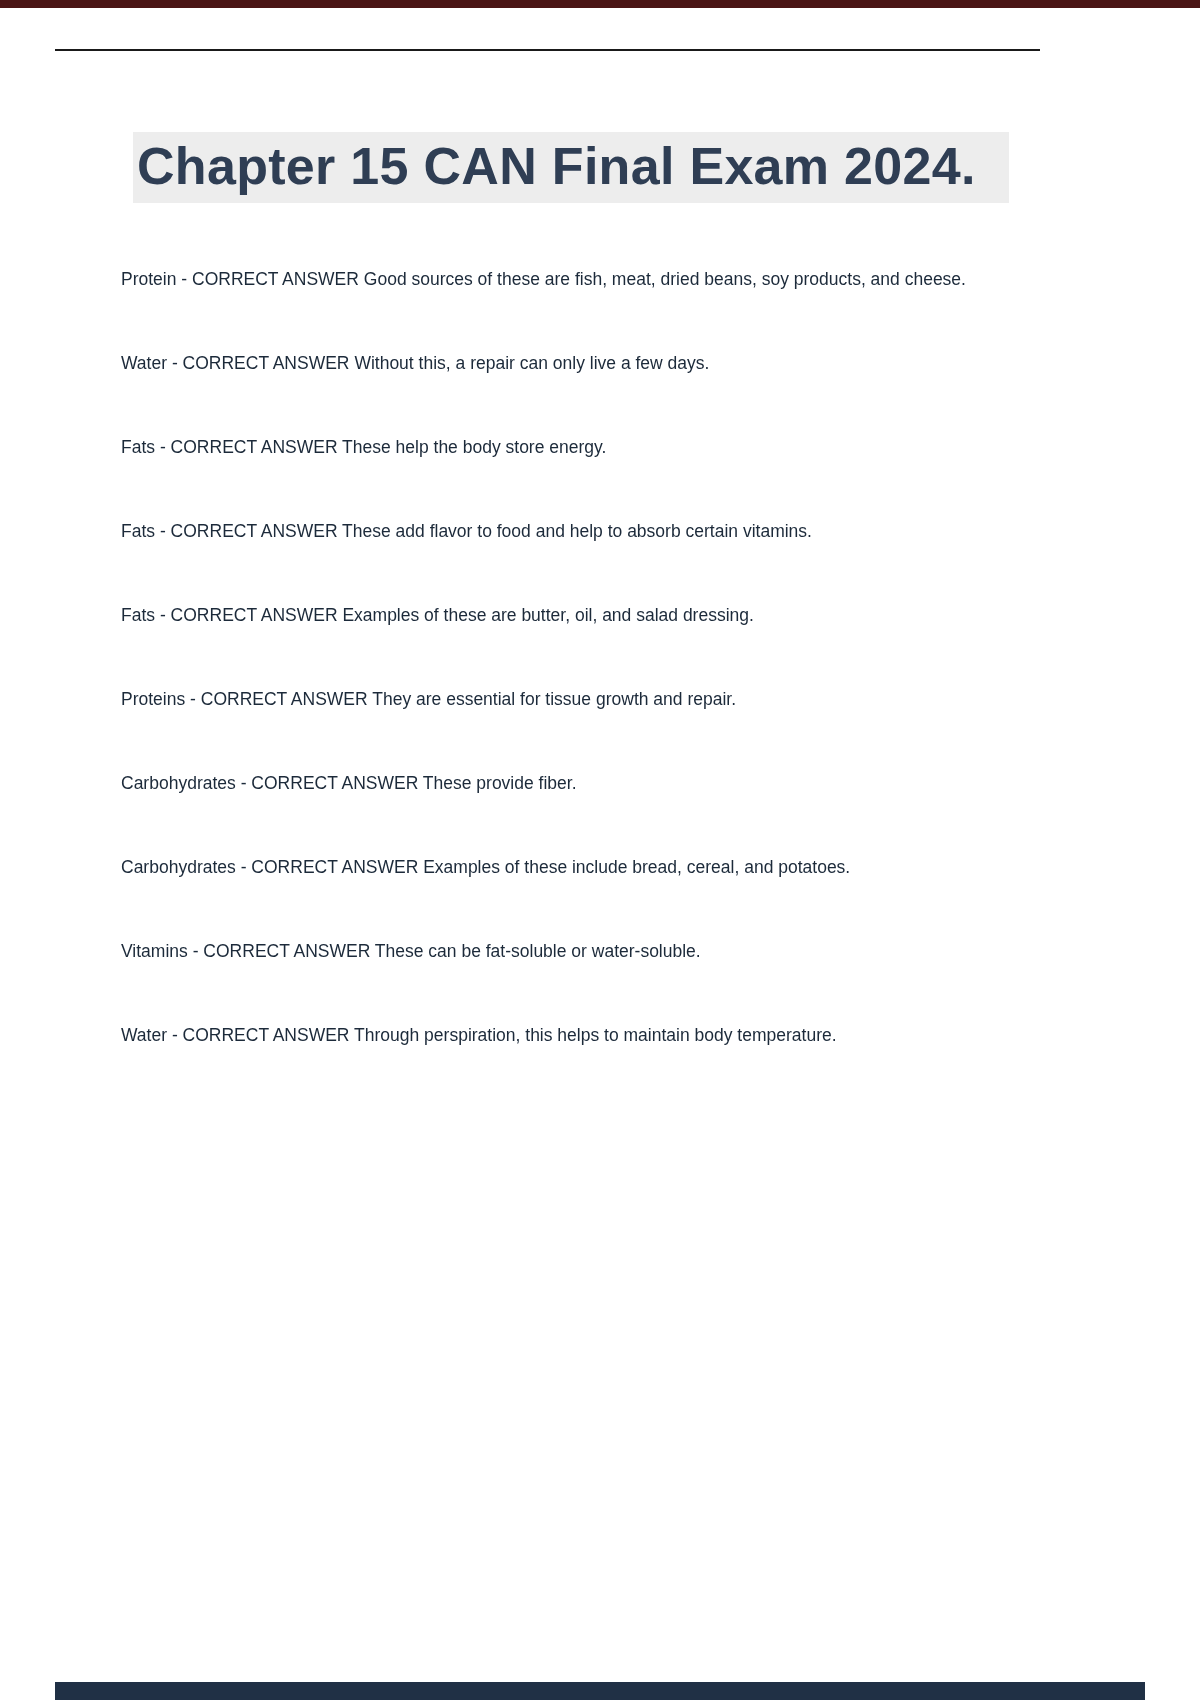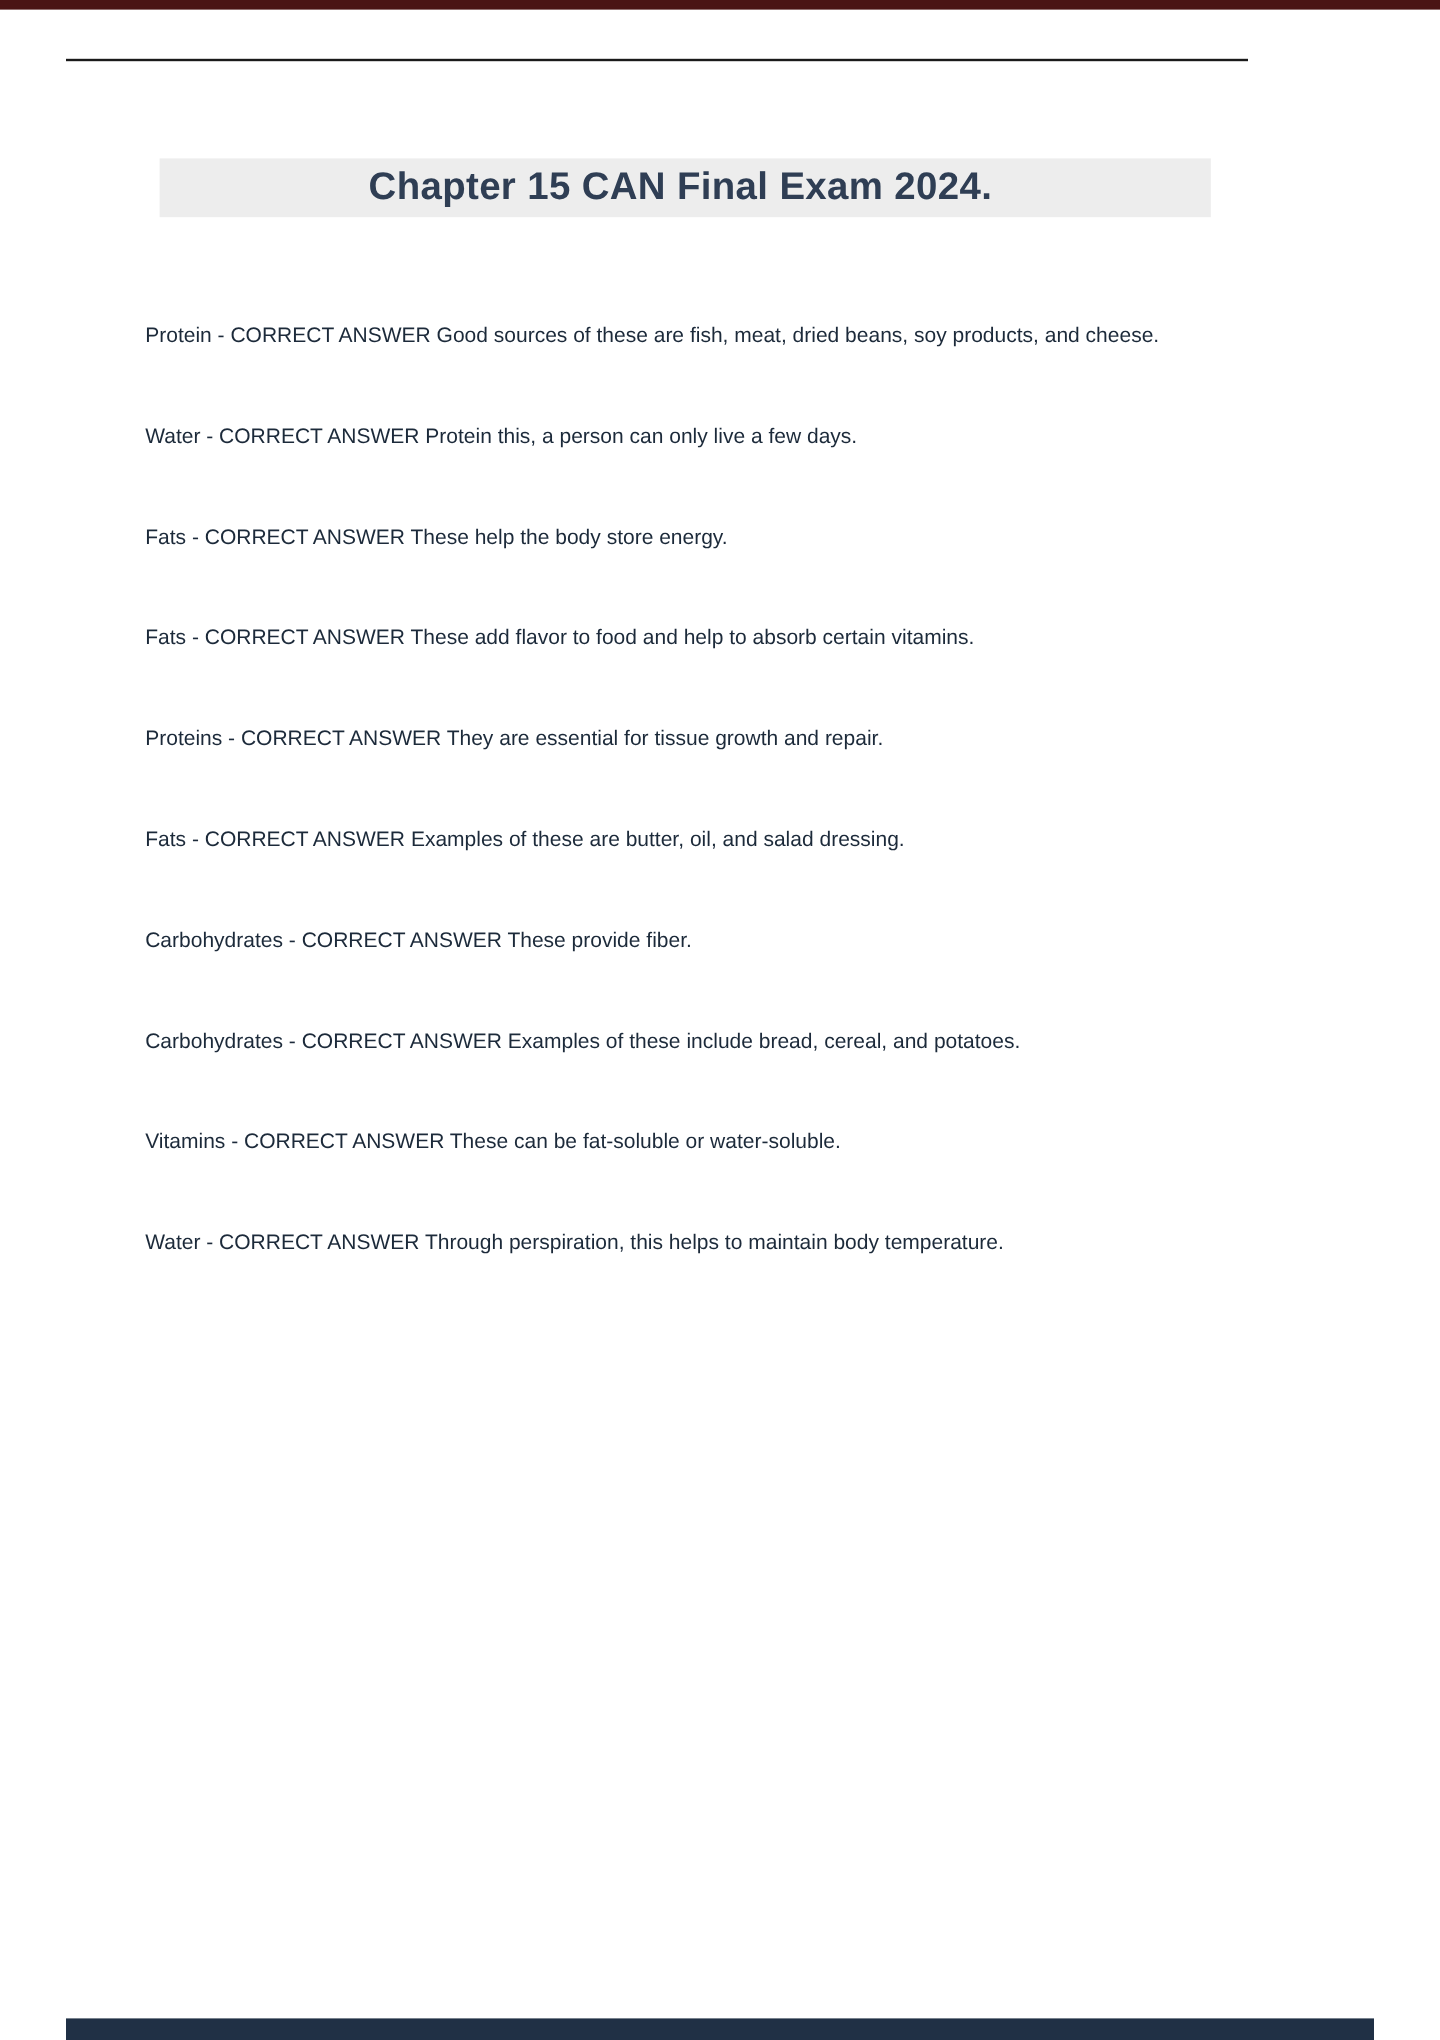--- a/index.html
+++ b/index.html
@@ -32,26 +32,25 @@
     background: #1a1a1a;
   }
   .title {
     position: absolute;
     top: 132px;
     left: 133px;
     width: 860px;
     margin: 0;
     padding: 6px 12px 8px 4px;
     background: #ededed;
-    font-size: 32px;
+    font-size: 52px;
     font-weight: bold;
     color: #2f3e54;
     letter-spacing: 0.3px;
     line-height: 1.1;
-    text-align: center;
   }
   .content {
     position: absolute;
     top: 265px;
     left: 121px;
     width: 935px;
     color: #1c2a3a;
     font-size: 17.5px;
     line-height: 28px;
   }
@@ -82,45 +81,45 @@
 
     <div class="qa-item">
       <span>Protein</span>
       <span>- CORRECT ANSWER</span>
       <span>Good sources of these are fish, meat, dried beans, soy products, and cheese.</span>
     </div>
 
     <div class="qa-item">
       <span>Water</span>
       <span>- CORRECT ANSWER</span>
-      <span>Protein this, a person can only live a few days.</span>
+      <span>Without this, a repair can only live a few days.</span>
     </div>
 
     <div class="qa-item">
       <span>Fats</span>
       <span>- CORRECT ANSWER</span>
       <span>These help the body store energy.</span>
     </div>
 
     <div class="qa-item">
       <span>Fats</span>
       <span>- CORRECT ANSWER</span>
       <span>These add flavor to food and help to absorb certain vitamins.</span>
     </div>
 
     <div class="qa-item">
+      <span>Fats</span>
+      <span>- CORRECT ANSWER</span>
+      <span>Examples of these are butter, oil, and salad dressing.</span>
+    </div>
+
+    <div class="qa-item">
       <span>Proteins</span>
       <span>- CORRECT ANSWER</span>
       <span>They are essential for tissue growth and repair.</span>
-    </div>
-
-    <div class="qa-item">
-      <span>Fats</span>
-      <span>- CORRECT ANSWER</span>
-      <span>Examples of these are butter, oil, and salad dressing.</span>
     </div>
 
 
     <div class="qa-item">
       <span>Carbohydrates</span>
       <span>- CORRECT ANSWER</span>
       <span>These provide fiber.</span>
     </div>
 
     <div class="qa-item">

